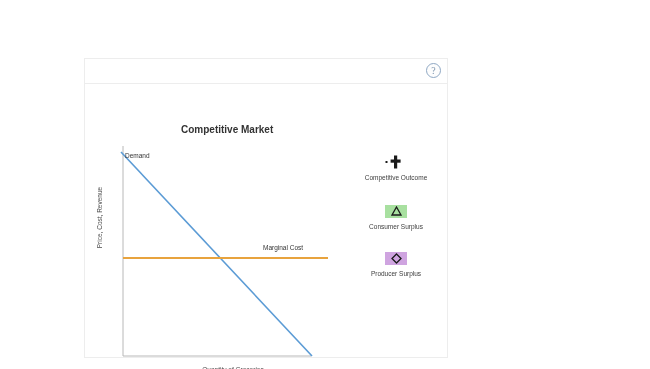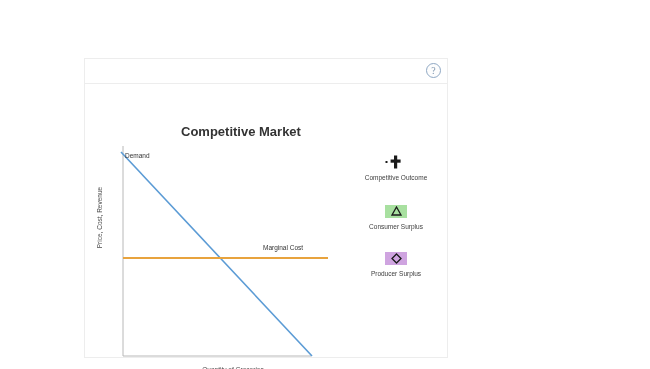--- a/index.html
+++ b/index.html
@@ -77,21 +77,21 @@
     left: 0;
     top: 0;
     width: 260px;
     height: 274px;
   }
 
   .chart-title {
     position: absolute;
     left: 96px;
     top: 40px;
-    font-size: 13px;
+    font-size: 10px;
     font-weight: bold;
     color: #333333;
     white-space: nowrap;
   }
 
   .plot-svg {
     position: absolute;
     left: 0;
     top: 0;
   }

